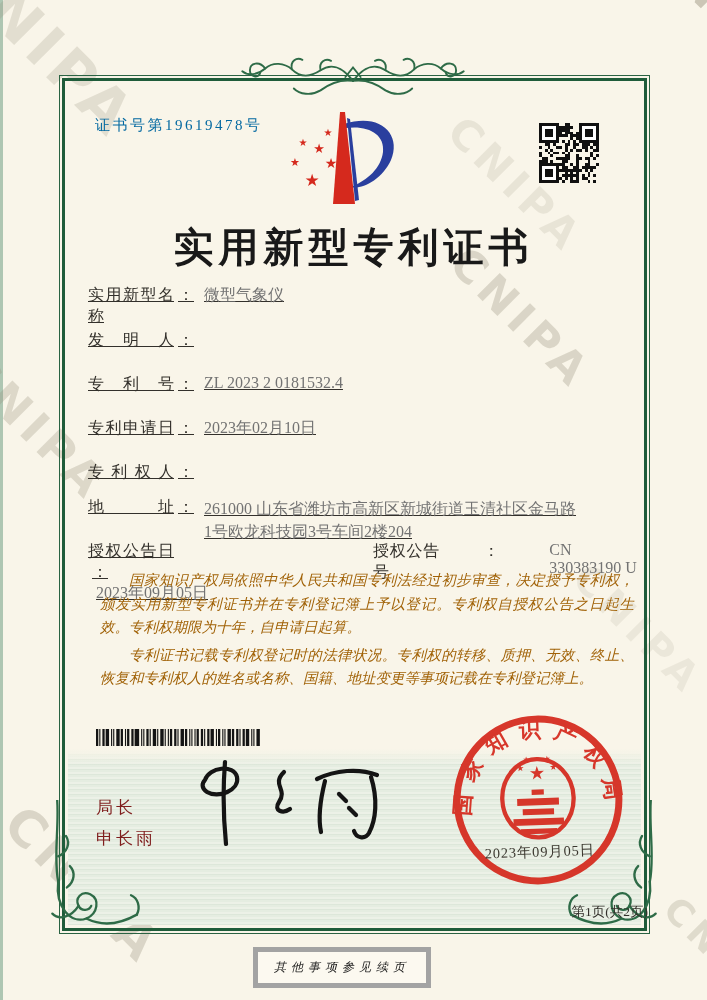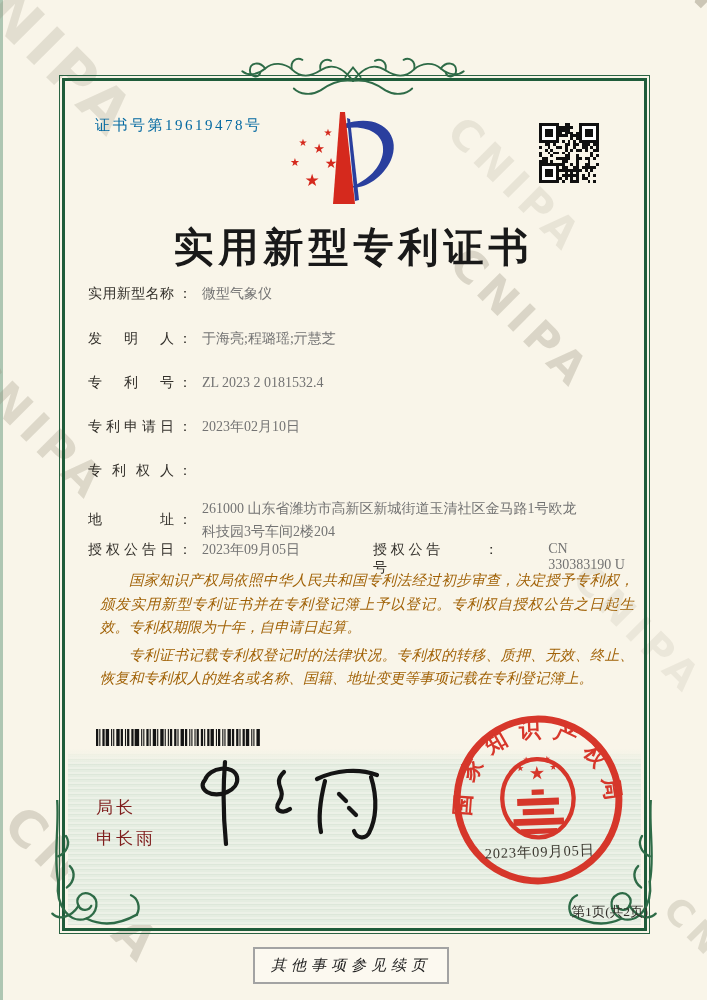--- a/index.html
+++ b/index.html
@@ -16,38 +16,38 @@
         background:repeating-linear-gradient(0deg,#dde7da 0 1px,#ecf1e7 1px 3px,#e5ede1 3px 5px);}
   .band-fade{position:absolute;left:0;right:0;top:0;height:16px;
         background:linear-gradient(180deg,#f9f5e9 0%,rgba(249,245,233,0) 100%);}
   .orn{position:absolute;pointer-events:none;}
   
   .cert-no{position:absolute;left:95px;top:116px;font-size:15px;letter-spacing:2.5px;color:#0369a1;}
   .logo{position:absolute;left:276px;top:110px;width:134px;height:98px;}
   .qr{position:absolute;left:539px;top:123px;width:60px;height:60px;}
   .title{position:absolute;left:0;width:707px;top:220px;text-align:center;
          font-size:40px;font-weight:bold;letter-spacing:5px;color:#191919;}
-  .frow{position:absolute;left:88px;font-size:14px;color:#33302b;display:flex;align-items:center;}
+  .frow{position:absolute;left:88px;font-size:16px;color:#33302b;display:flex;align-items:flex-start;text-decoration:underline;}
   .flabel{display:inline-block;width:86px;text-align:justify;text-align-last:justify;}
   .fcolon{display:inline-block;margin:0 2px 0 4px;}
   .fvalue{display:inline-block;margin-left:8px;color:#737373;}
   .addr-val{width:378px;line-height:23px;}
   .flabel2{display:inline-block;width:84px;text-align:justify;text-align-last:justify;}
   .grant2{position:absolute;left:373px;top:0;display:flex;}
   .paras{position:absolute;left:100px;top:570px;width:534px;font-size:14.5px;line-height:23.6px;
          font-style:italic;color:#a16207;text-align:justify;font-family:Liberation Mono, monospace;}
   .paras p{margin:0 0 4px 0;text-indent:2em;}
   .barcode{position:absolute;left:96px;top:729px;width:188px;height:17px;}
   .sig-block{position:absolute;left:96px;top:792px;font-family:"Liberation Sans","DejaVu Sans",sans-serif;
              font-size:17px;color:#7f1d1d;letter-spacing:3px;line-height:31px;}
   .signature{position:absolute;left:188px;top:752px;width:212px;height:100px;}
   .seal{position:absolute;left:451px;top:713px;width:174px;height:174px;transform:rotate(-2deg);opacity:.93;}
   .page-no{position:absolute;left:59px;width:589px;top:903px;text-align:right;font-size:13.5px;color:#33302b;}
-  .note-box{position:absolute;left:253px;top:947px;padding:7px 16px;border:2px solid #a3a3a3;
-            background:#fcf9f0;font-size:15px;font-style:italic;letter-spacing:5px;color:#1e1e1e;}
+  .note-box{position:absolute;left:253px;top:947px;padding:7px 16px;border:5px solid #a3a3a3;
+            background:#fcf9f0;font-size:12px;font-style:italic;letter-spacing:5px;color:#1e1e1e;}
   svg{display:block;}
 </style>
 </head>
 <body>
 
 <div class="page">
   <div class="edge-strip"></div>
 
   <span class="wm" style="left:-72px;top:10px;font-size:60px;opacity:.22;">CNIPA</span>
   <span class="wm" style="left:638px;top:-14px;font-size:42px;opacity:.45;">CNIPA</span>
@@ -277,42 +277,41 @@
   <div class="title">实用新型专利证书</div>
 
   <div class="frow" style="top:285px;">
     <span class="flabel">实用新型名称</span>
       <span class="fcolon">：</span>
       <span class="fvalue">微型气象仪</span>
   </div>
   <div class="frow" style="top:330px;">
     <span class="flabel">发明人</span>
       <span class="fcolon">：</span>
-      <span class="fvalue">于海亮;程璐瑶;亓慧芝</span>
   </div>
   <div class="frow" style="top:374px;">
     <span class="flabel">专利号</span>
       <span class="fcolon">：</span>
       <span class="fvalue">ZL 2023 2 0181532.4</span>
   </div>
   <div class="frow" style="top:418px;">
     <span class="flabel">专利申请日</span>
       <span class="fcolon">：</span>
       <span class="fvalue">2023年02月10日</span>
   </div>
   <div class="frow" style="top:462px;">
     <span class="flabel">专利权人</span>
       <span class="fcolon">：</span>
   </div>
   <div class="frow" style="top:497px;">
     <span class="flabel">地址</span>
       <span class="fcolon">：</span>
       <span class="fvalue addr-val">261000 山东省潍坊市高新区新城街道玉清社区金马路1号欧龙科技园3号车间2楼204</span>
   </div>
-  <div class="frow" style="top:541px;">
+  <div class="frow" style="top:541px;flex-direction:column;">
     <span class="flabel">授权公告日</span>
       <span class="fcolon">：</span>
       <span class="fvalue">2023年09月05日</span>
     <span class="grant2" style="position:absolute;left:285px;gap:40px;">
       <span class="flabel2">授权公告号</span>
         <span class="fcolon">：</span>
         <span class="fvalue">CN 330383190 U</span>
     </span>
   </div>
 

